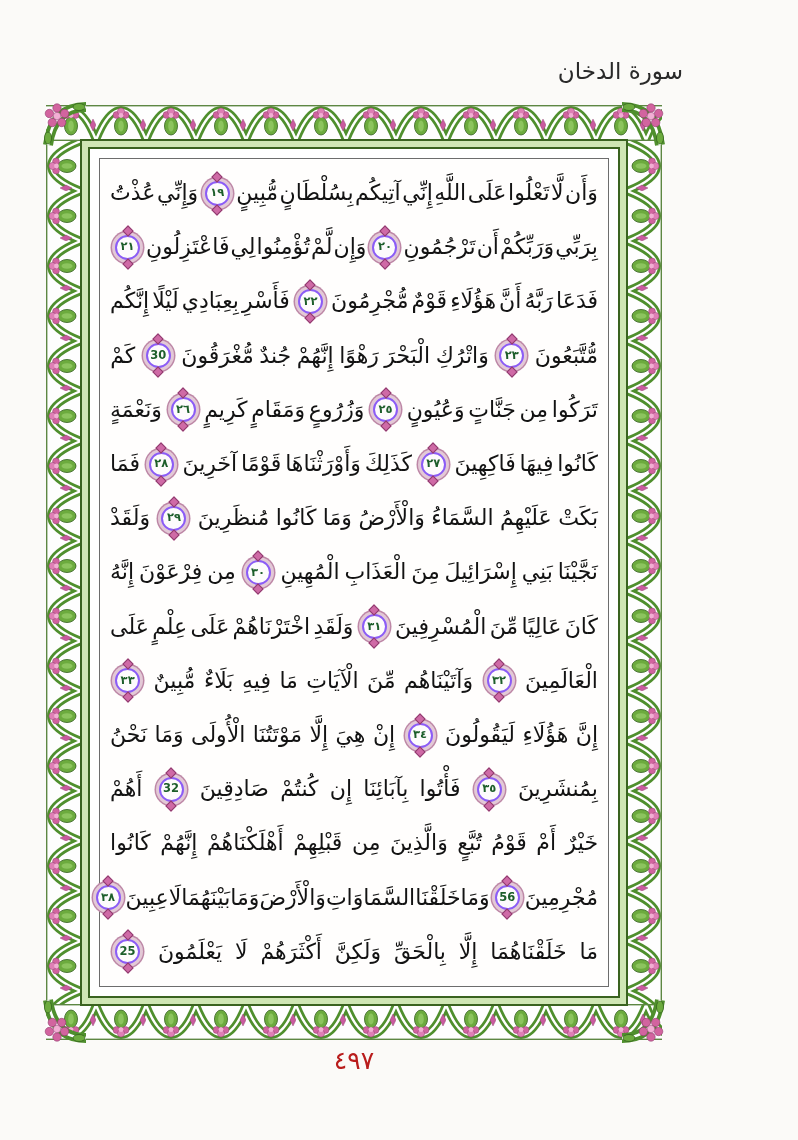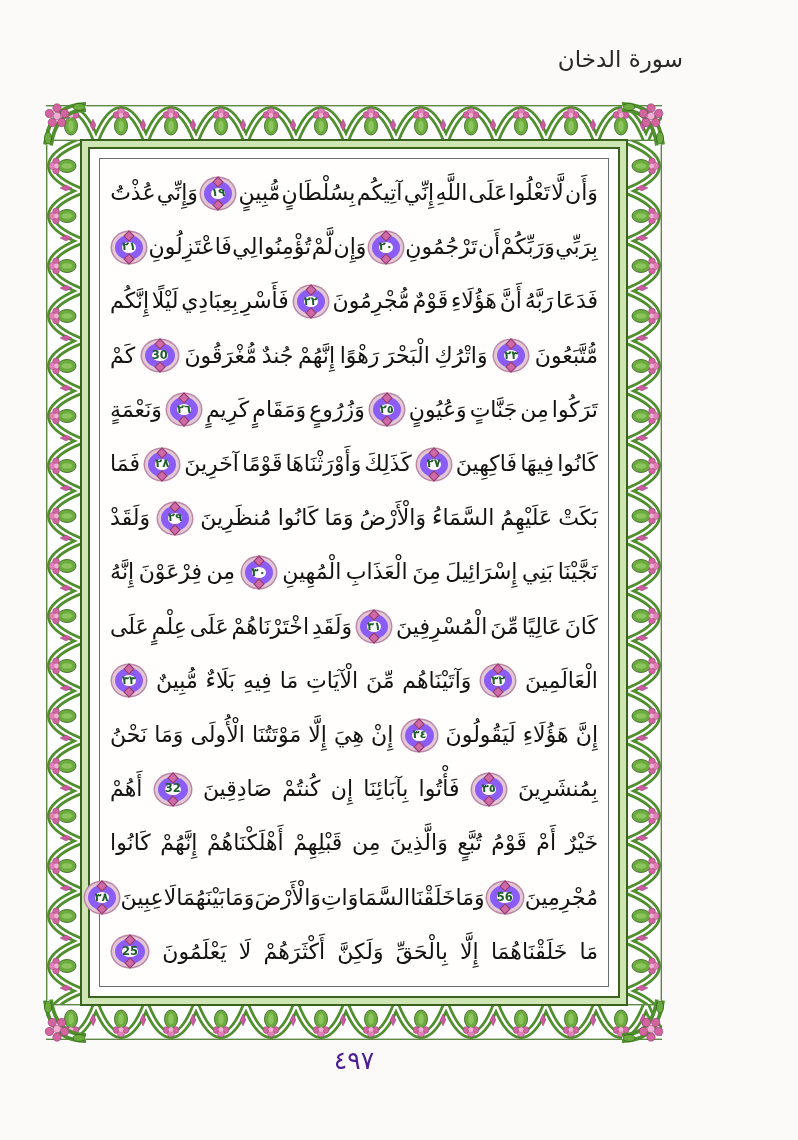--- a/index.html
+++ b/index.html
@@ -12,21 +12,21 @@
   }
   .page-root { position: absolute; inset: 0; }
 
   
   .header {
     position: absolute; top: 46px; left: 55px; width: 628px;
     display: flex; justify-content: space-between; align-items: flex-start;
     direction: rtl;
     color: #2a2a2a; font-size: 23px;
   }
-  .header .h-label { white-space: nowrap; }
+  .header .h-label { white-space: nowrap; margin-top: 12px; }
 
   
   .frame {
     position: absolute; left: 46px; top: 105px;
     width: 616px; height: 935px;
     background: #ffffff;
   }
   .strip { position: absolute; overflow: hidden; }
   .strip svg { display: block; }
   .strip-top    { top: 0; left: 0; right: 0; height: 36px; }
@@ -58,37 +58,37 @@
     display: flex; justify-content: space-between; align-items: center;
     direction: rtl; height: 52px;
     font-size: 22px; color: #131313; line-height: 1;
     white-space: nowrap;
   }
   .qword { display: inline-block; }
 
   .ayah-marker {
     display: inline-flex; align-items: center; justify-content: center;
     min-width: 25px; height: 25px; border-radius: 50%;
-    background: #fdfbfc; border: 7px solid #8b5cf6;
+    background: #fdfbfc; border: 2px solid #8b5cf6;
     box-shadow: 0 0 0 3px #e3c9d6, 0 0 0 4.5px #bd87a6;
     color: #1d5e2b; font-size: 11.5px; font-weight: bold;
     position: relative; margin: 8px 5px; flex: 0 0 auto;
   }
   .ayah-marker::before, .ayah-marker::after {
     content: ""; position: absolute; left: 50%;
     transform: translateX(-50%) rotate(45deg);
     width: 6px; height: 6px; background: #cf6aa6; border: 1px solid #8e3a6d;
   }
   .ayah-marker::before { top: -10px; }
   .ayah-marker::after  { bottom: -10px; }
 
   
   .page-number {
     position: absolute; top: 1046px; left: 46px; width: 616px;
-    text-align: center; font-size: 25px; color: #4c1d95;
+    text-align: center; font-size: 25px; color: #b91c1c;
   }
 </style>
 </head>
 <body>
 
 <div class="page-root">
 
   <div class="header">
     <span class="h-label">سورة الدخان</span>
   </div>

